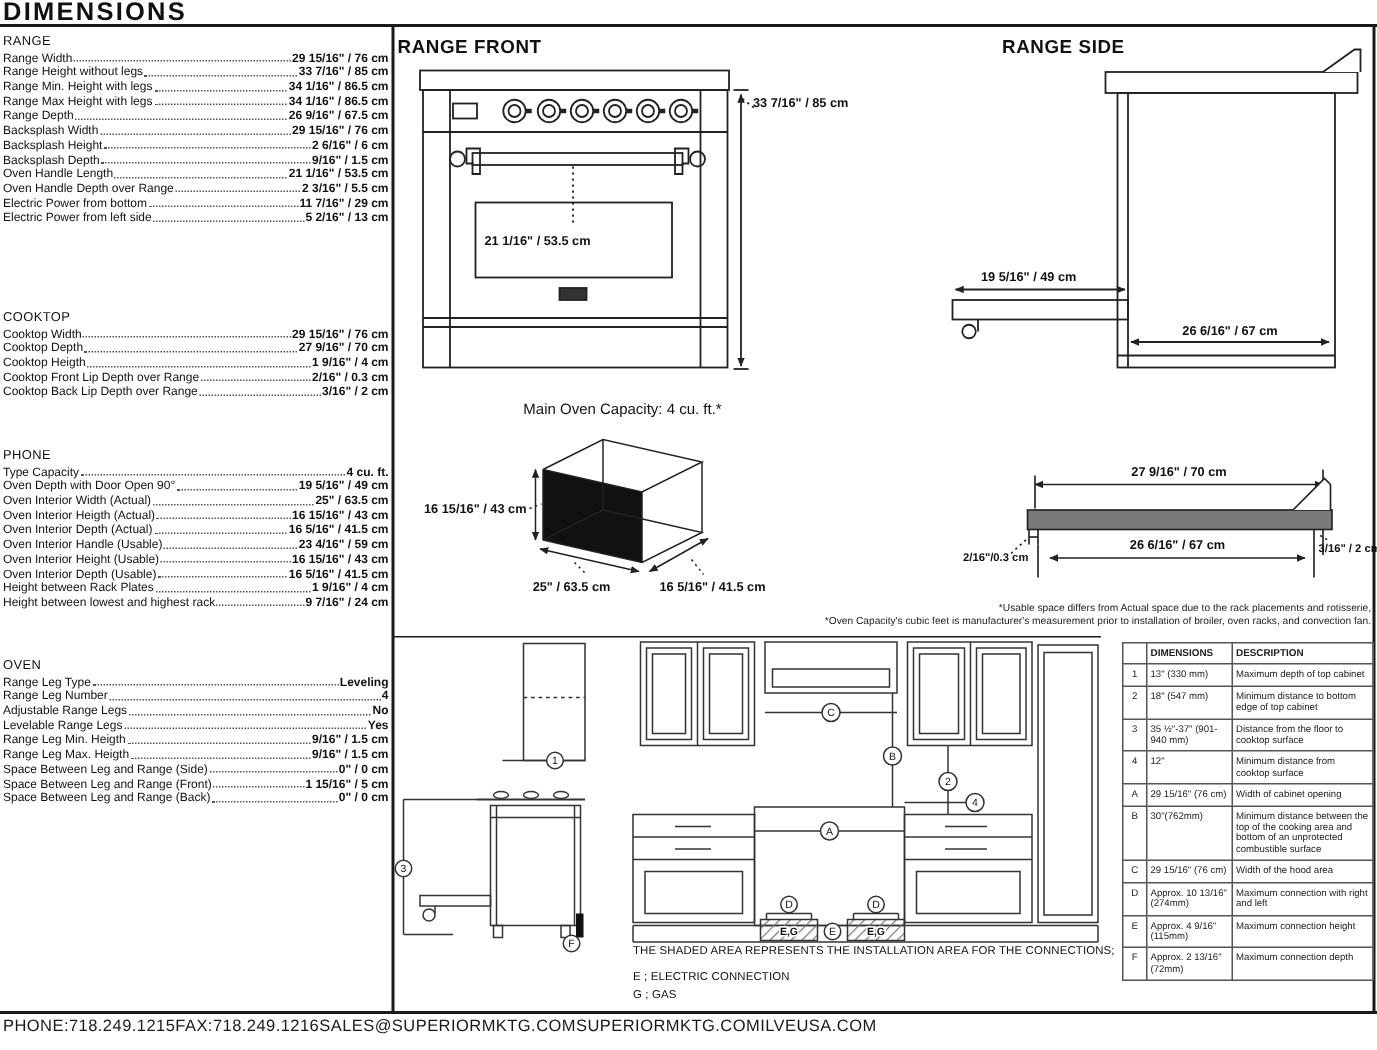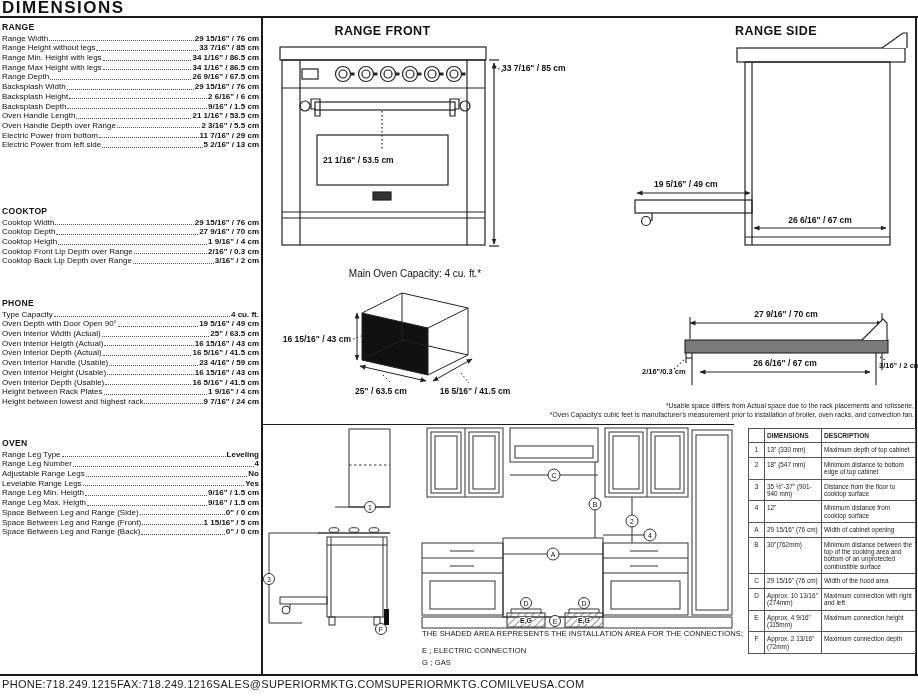--- a/index.html
+++ b/index.html
@@ -3,25 +3,25 @@
 <meta charset="utf-8">
 <style>
   html,body{margin:0;padding:0;background:#fff}
   body{width:918px;height:700px;position:relative;overflow:hidden;
        font-family:"Liberation Sans",sans-serif;color:#111;-webkit-font-smoothing:antialiased}
   .abs{position:absolute}
   .page-title{left:2px;top:-2px;font-size:17px;font-weight:800;letter-spacing:1.5px}
   .rule-h{background:#1a1a1a}
   .rule-v{background:#1a1a1a}
   .spec-section{position:absolute;left:2px;width:257px}
-  .spec-heading{font-size:8.6px;font-weight:bold;letter-spacing:.3px;margin-bottom:1px}
+  .spec-heading{font-size:8.6px;font-weight:normal;letter-spacing:.3px;margin-bottom:1px}
   .spec-row{display:flex;align-items:flex-end;height:9.7px;font-size:8px;white-space:nowrap}
   .spec-dots{flex:1;border-bottom:1.2px dotted #555;margin:0 1px 1.5px 1px;min-width:4px}
   .spec-value{font-weight:bold}
-  .drawing-title{position:absolute;font-size:12.5px;font-weight:bold;letter-spacing:.4px;text-align:center}
+  .drawing-title{position:absolute;font-size:12.5px;font-weight:bold;letter-spacing:.4px;}
   .oven-title{position:absolute;font-size:10px;font-weight:normal;text-align:center}
   .footnotes{position:absolute;left:450px;right:4px;top:402px;text-align:right;
              font-size:6.8px;line-height:8.5px;color:#222}
   .install-note{position:absolute;left:422px;font-size:7.6px;letter-spacing:.1px;color:#111}
   .dim-table{position:absolute;left:748px;top:428px;width:168px;border-collapse:collapse;
              font-size:6.4px;line-height:7.4px;color:#222}
   .dim-table th,.dim-table td{border:1px solid #555;padding:3px 2px;vertical-align:top;text-align:left}
   .dim-table th{font-size:6.6px;font-weight:bold}
   .dim-table td:first-child,.dim-table th:first-child{width:11px;text-align:center}
   .dim-table td:nth-child(2),.dim-table th:nth-child(2){width:52px}

